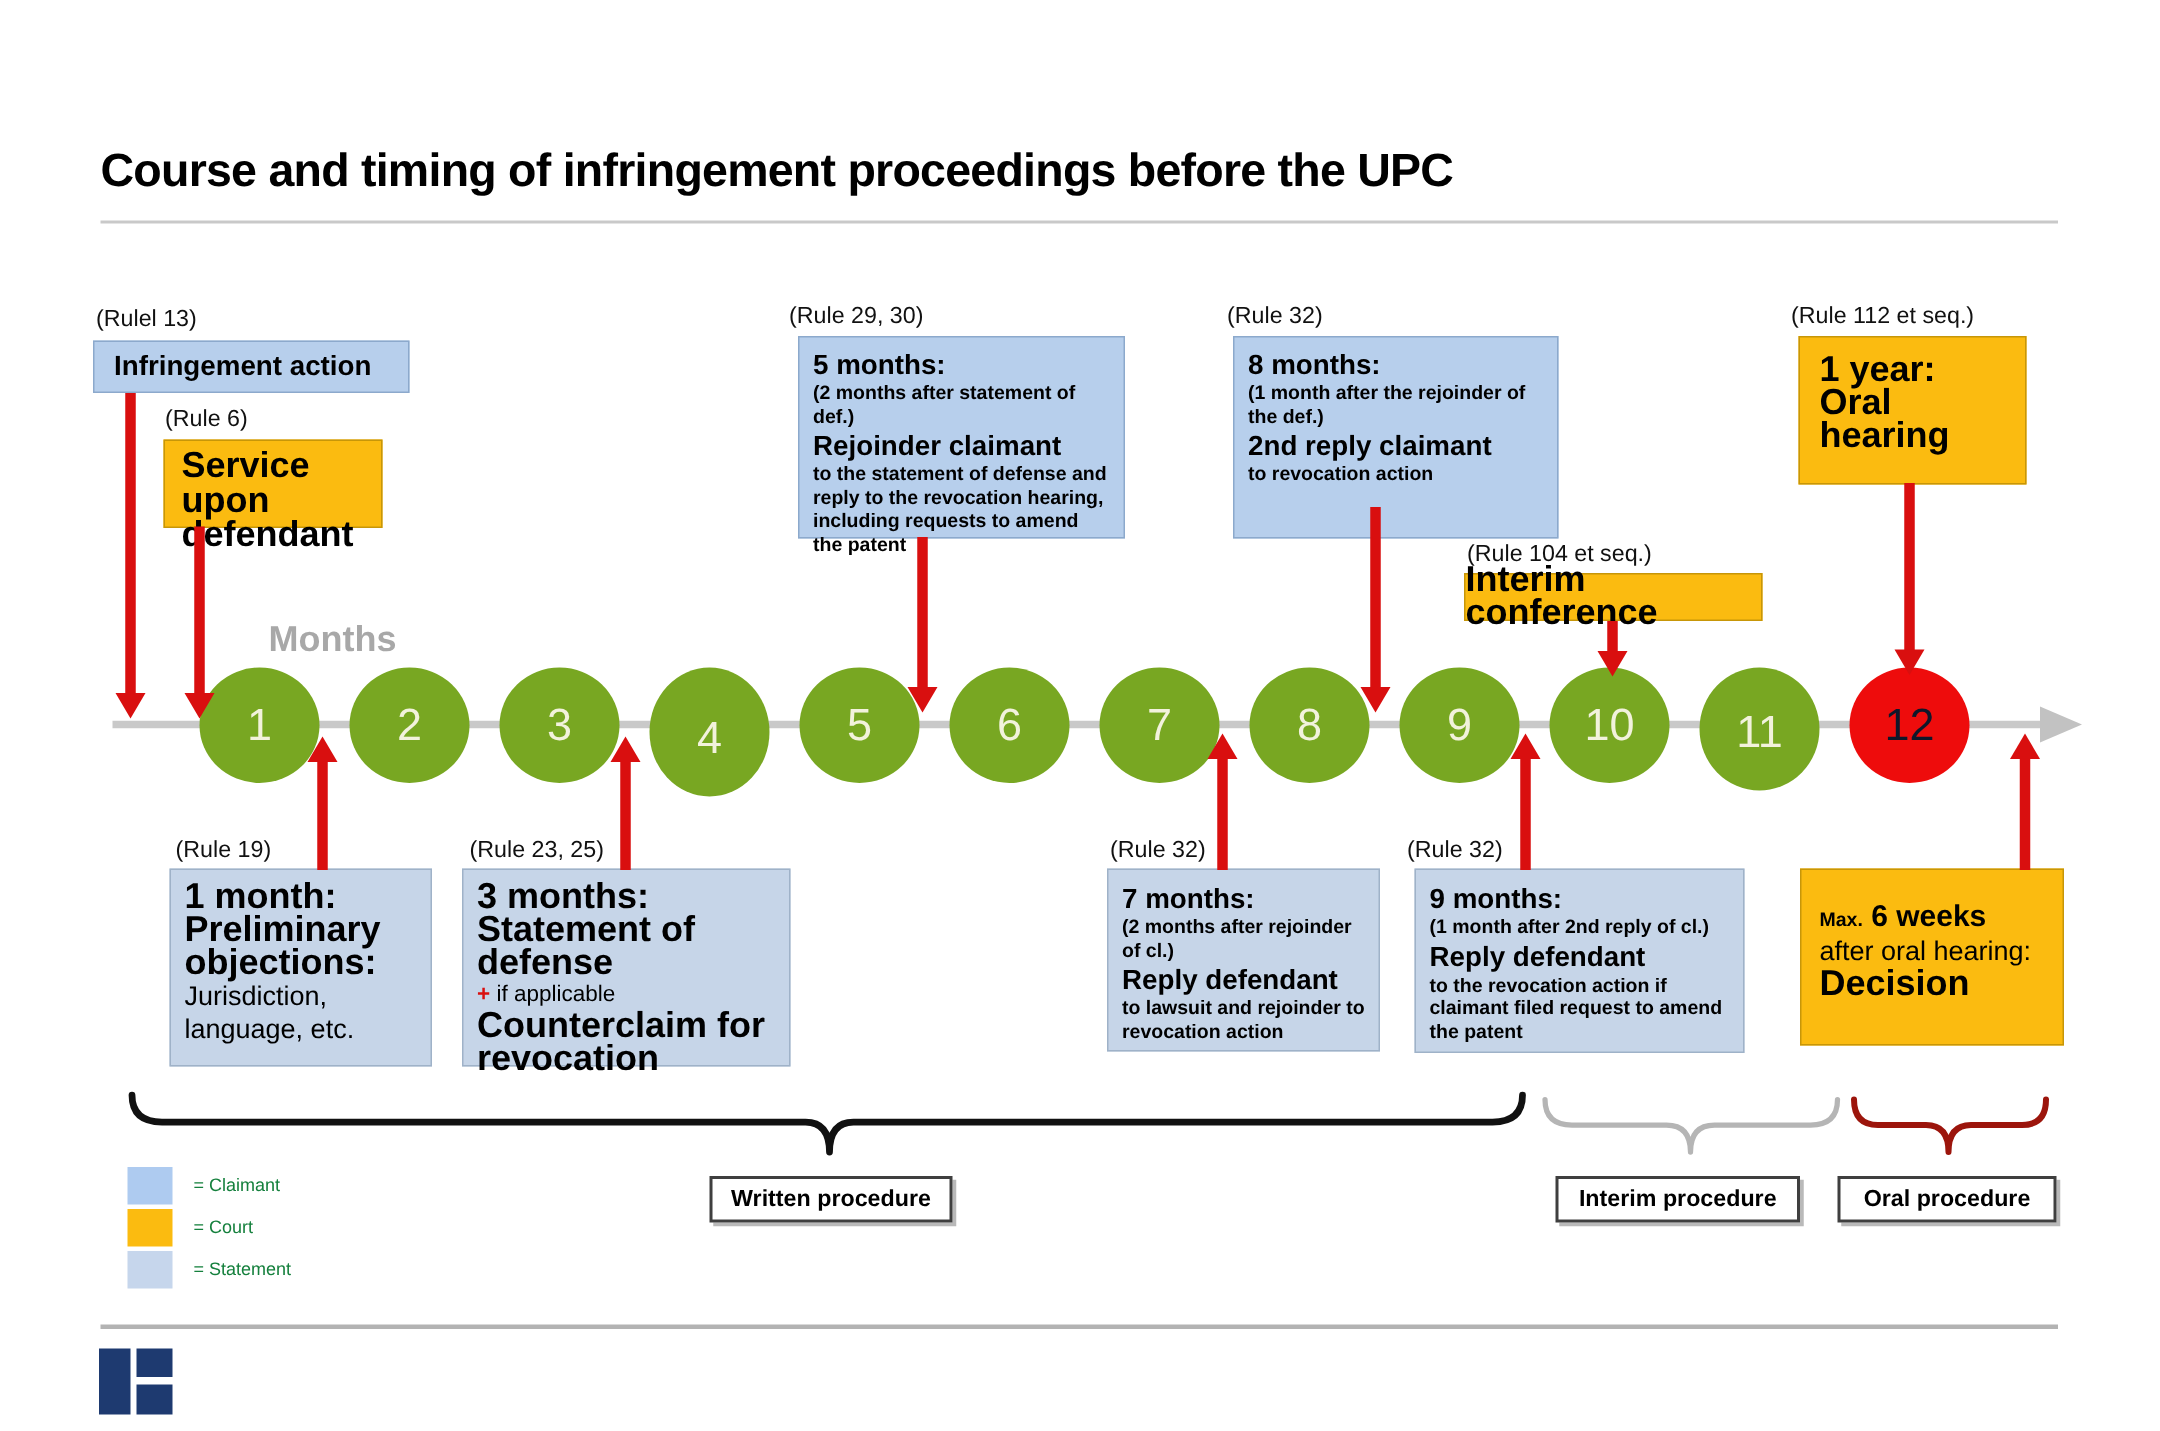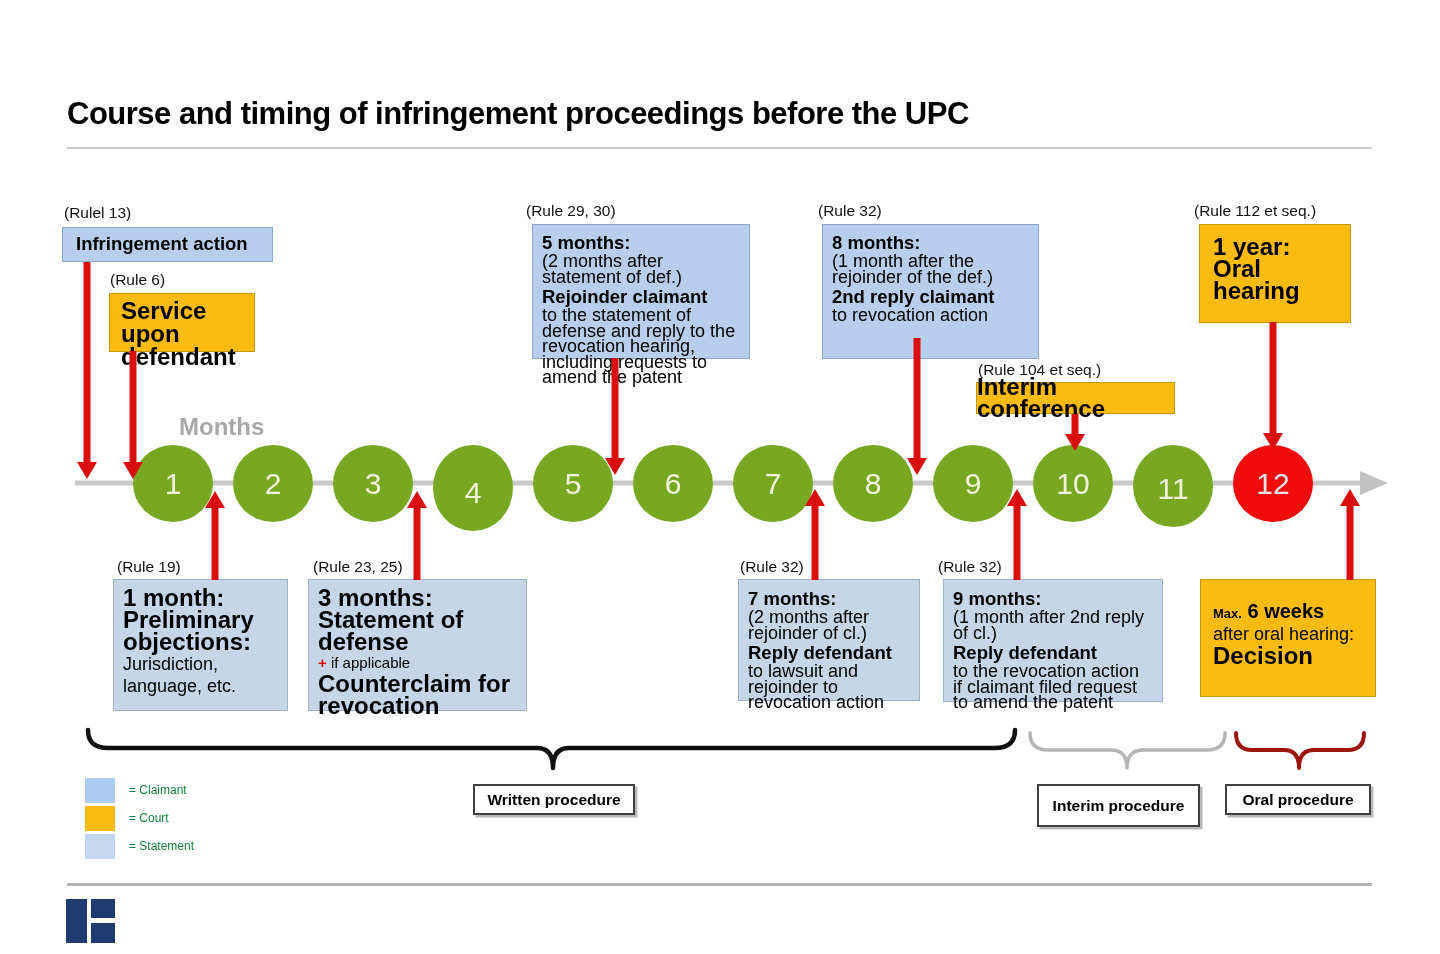--- a/index.html
+++ b/index.html
@@ -9,32 +9,32 @@
   }
   .abs{position:absolute;box-sizing:border-box;}
   .title{left:67px;top:96px;width:1300px;font-size:31px;font-weight:bold;letter-spacing:-0.5px;}
   .title-rule{left:67px;top:147px;width:1305px;height:2px;background:#c9c9c9;}
   .rule-label{font-size:15.5px;color:#111;white-space:nowrap;}
   .bx{box-sizing:border-box;}
   .blue-cl{background:#b7cfec;border:1px solid #8ca9cc;}
   .blue-df{background:#c6d5e8;border:1px solid #9fb2c8;}
   .orange{background:#fbbb10;border:1px solid #c79608;}
   .h18{font-size:18.5px;font-weight:bold;line-height:23px;}
-  .small{font-size:18px;line-height:15.5px;}
+  .small{font-size:13px;line-height:15.5px;font-weight:bold;}
   .reg18{font-size:18px;font-weight:normal;line-height:22px;}
   .b18{font-size:24px;font-weight:bold;line-height:22px;}
   .plusline{font-size:15px;line-height:20px;}
   .red-plus{color:#d90f0f;font-weight:bold;}
   .months-label{left:179px;top:413px;font-size:24px;font-weight:bold;color:#a8a8a8;}
   .circle{
     position:absolute;top:445px;width:80px;height:77px;border-radius:50%;
     background:#78a722;display:flex;align-items:center;justify-content:center;
     font-size:30px;color:#f2f2dc;z-index:2;
   }
-  .circle.red{background:#ee0c0c;color:#e5e5e5;}
+  .circle.red{background:#ee0c0c;color:#0f172a;}
   .circle.dy6{padding-top:9px;}
   .circle.dy3{padding-top:5px;}
   .proc-box{
     background:#fff;border:2px solid #3f3f3f;box-shadow:2.5px 2.5px 0 #b9b9b9;
     display:flex;align-items:center;justify-content:center;
     font-size:15.5px;font-weight:bold;z-index:4;
   }
   .legend-sq{width:30px;height:25px;}
   .legend-sq.cl{background:#aecbf0;}
   .legend-sq.co{background:#fbbb10;}
@@ -179,21 +179,21 @@
     </g>
 
     <path d="M 88 730 Q 88 748 108 748 L 537 748 Q 553 748 553 768 M 1015 730 Q 1015 748 995 748 L 569 748 Q 553 748 553 768" fill="none" stroke="#111111" stroke-width="4.5" stroke-linecap="round"></path>
     <path d="M 1030 733 Q 1030 750 1048 750 L 1111 750 Q 1127 750 1127 768 M 1225 733 Q 1225 750 1207 750 L 1143 750 Q 1127 750 1127 768" fill="none" stroke="#b5b5b5" stroke-width="3.5" stroke-linecap="round"></path>
     <path d="M 1236 733 Q 1236 750 1252 750 L 1284 750 Q 1299 750 1299 768 M 1364 733 Q 1364 750 1348 750 L 1314 750 Q 1299 750 1299 768" fill="none" stroke="#9c150c" stroke-width="4" stroke-linecap="round"></path>
   </svg>
 
   <div class="abs proc-box" style="left:473px;top:784px;width:162px;height:31px">
     <span>Written procedure</span>
   </div>
-  <div class="abs proc-box" style="left:1037px;top:784px;width:163px;height:43px">
+  <div class="abs proc-box" style="left:1037px;top:784px;width:163px;height:31px">
     <span>Interim procedure</span>
   </div>
   <div class="abs proc-box" style="left:1225px;top:784px;width:146px;height:31px">
     <span>Oral procedure</span>
   </div>
 
   <div class="abs legend-sq cl" style="left:85px;top:778px"></div>
   <div class="abs legend-lab" style="left:129px;top:783px">= Claimant</div>
   <div class="abs legend-sq co" style="left:85px;top:806px"></div>
   <div class="abs legend-lab" style="left:129px;top:811px">= Court</div>

